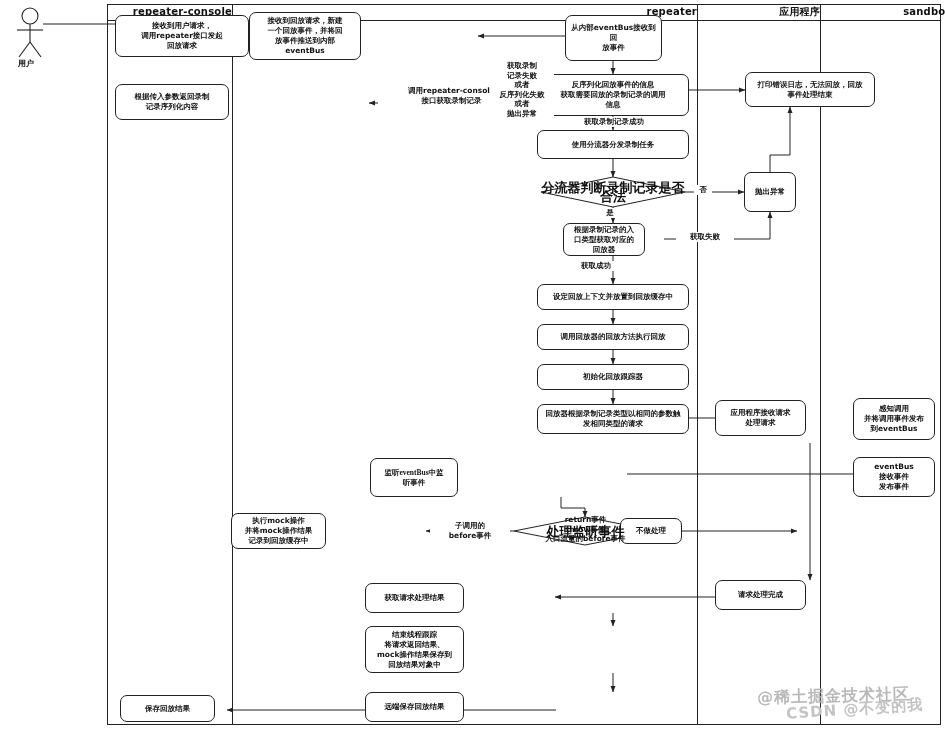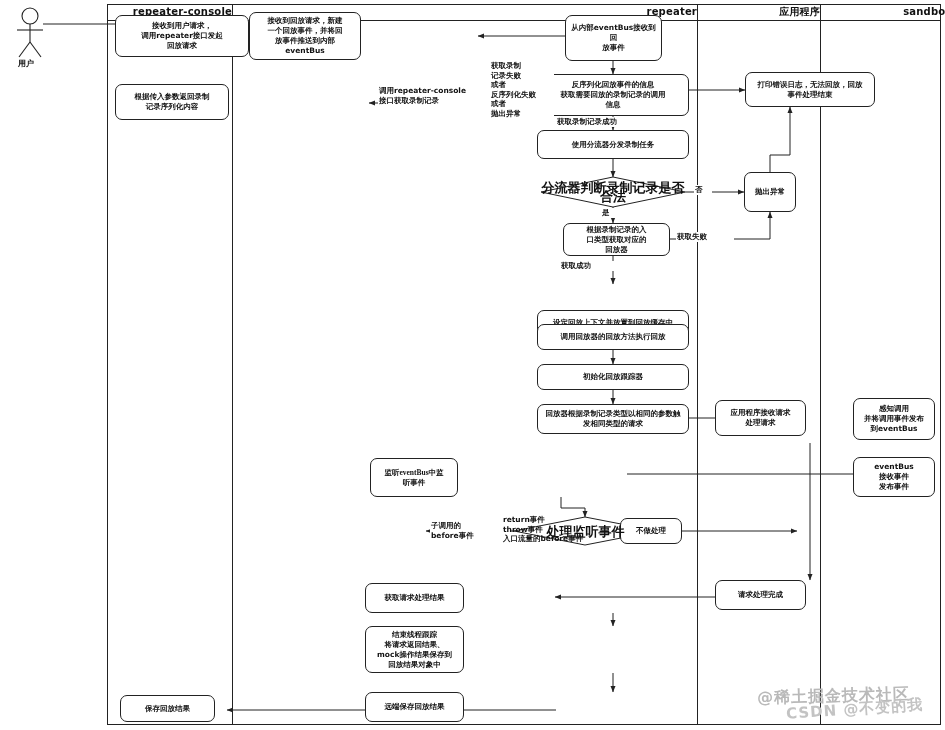--- a/index.html
+++ b/index.html
@@ -10,21 +10,21 @@
              letter-spacing:.2px;line-height:12px;}
   .node{position:absolute;box-sizing:border-box;border:1px solid #222;background:#fff;
         border-radius:7px;display:flex;align-items:center;justify-content:center;
         text-align:center;font-size:7.5px;line-height:10px;color:#111;padding:2px 3px;
         font-weight:bold;}
   .node span{display:block;width:100%;white-space:pre-line;}
   .diamond{position:absolute;display:flex;align-items:center;justify-content:center;}
   .diamond .dtext{position:relative;z-index:2;font-size:13px;line-height:9px;
         font-weight:bold;color:#111;text-align:center;white-space:pre-line;}
   .edge-label{position:absolute;font-size:7.5px;line-height:9.5px;color:#111;
-        font-weight:bold;white-space:pre-line;background:#fff;
+        font-weight:bold;text-align:center;white-space:pre-line;background:#fff;
         padding:0 1px;}
   .actor-label{position:absolute;font-size:8px;font-weight:bold;color:#111;}
   .wm{position:absolute;color:#b9b9b9;font-weight:bold;pointer-events:none;}
   .wm1{font-size:16px;letter-spacing:1px;transform:rotate(-1.5deg);}
   .wm2{font-size:15px;letter-spacing:1px;transform:rotate(-4deg);color:#c3c3c3;}
 </style>
 </head>
 <body>
 
 <div id="canvas">
@@ -160,27 +160,27 @@
   </div>
 
   <div class="node" style="left:537px;top:130px;width:152px;height:29px;">
     <span>使用分流器分发录制任务</span>
   </div>
 
   <div class="node" style="left:744px;top:172px;width:52px;height:40px;">
     <span>抛出异常</span>
   </div>
 
-  <div class="node" style="left:563px;top:223px;width:107px;height:33px;">
+  <div class="node" style="left:563px;top:223px;width:82px;height:33px;">
     <span>根据录制记录的入
 口类型获取对应的
 回放器</span>
   </div>
 
-  <div class="node" style="left:537px;top:284px;width:152px;height:26px;margin-top:26px;">
+  <div class="node" style="left:537px;top:284px;width:152px;height:26px;">
     <span>设定回放上下文并放置到回放缓存中</span>
   </div>
 
   <div class="node" style="left:537px;top:324px;width:152px;height:26px;">
     <span>调用回放器的回放方法执行回放</span>
   </div>
 
   <div class="node" style="left:537px;top:364px;width:152px;height:26px;">
     <span>初始化回放跟踪器</span>
   </div>
@@ -205,20 +205,25 @@
     <span>监听eventBus中监
 听事件</span>
   </div>
 
   <div class="node" style="left:853px;top:457px;width:82px;height:40px;">
     <span>eventBus
 接收事件
 发布事件</span>
   </div>
 
+  <div class="node" style="left:231px;top:513px;width:95px;height:36px;">
+    <span>执行mock操作
+并将mock操作结果
+记录到回放缓存中</span>
+  </div>
 
   <div class="node" style="left:620px;top:518px;width:62px;height:26px;">
     <span>不做处理</span>
   </div>
 
   <div class="node" style="left:715px;top:580px;width:91px;height:30px;">
     <span>请求处理完成</span>
   </div>
 
   <div class="node" style="left:365px;top:583px;width:99px;height:30px;">

